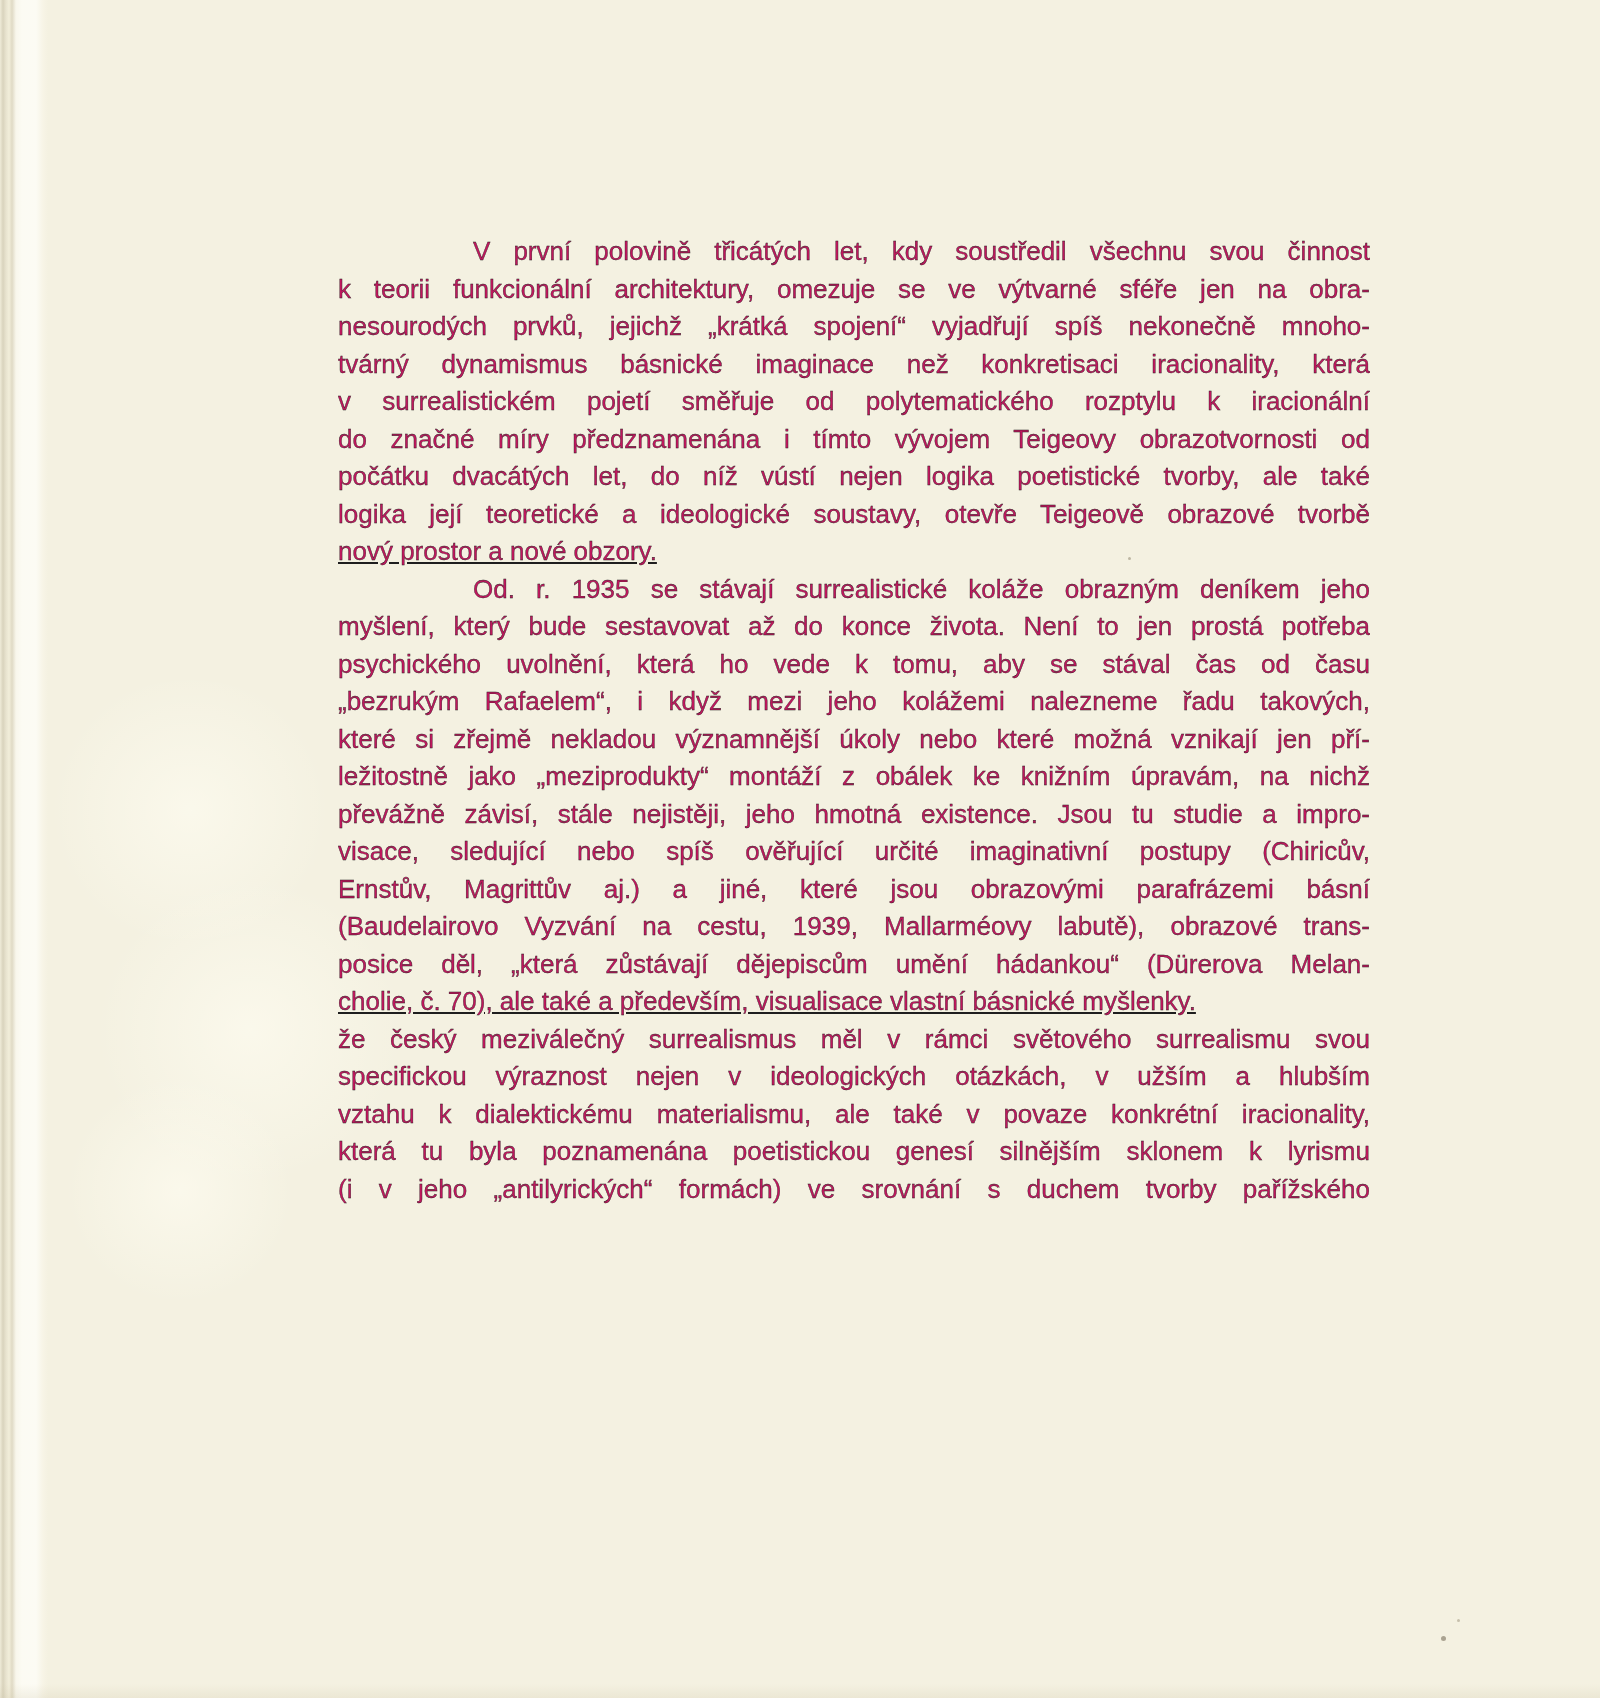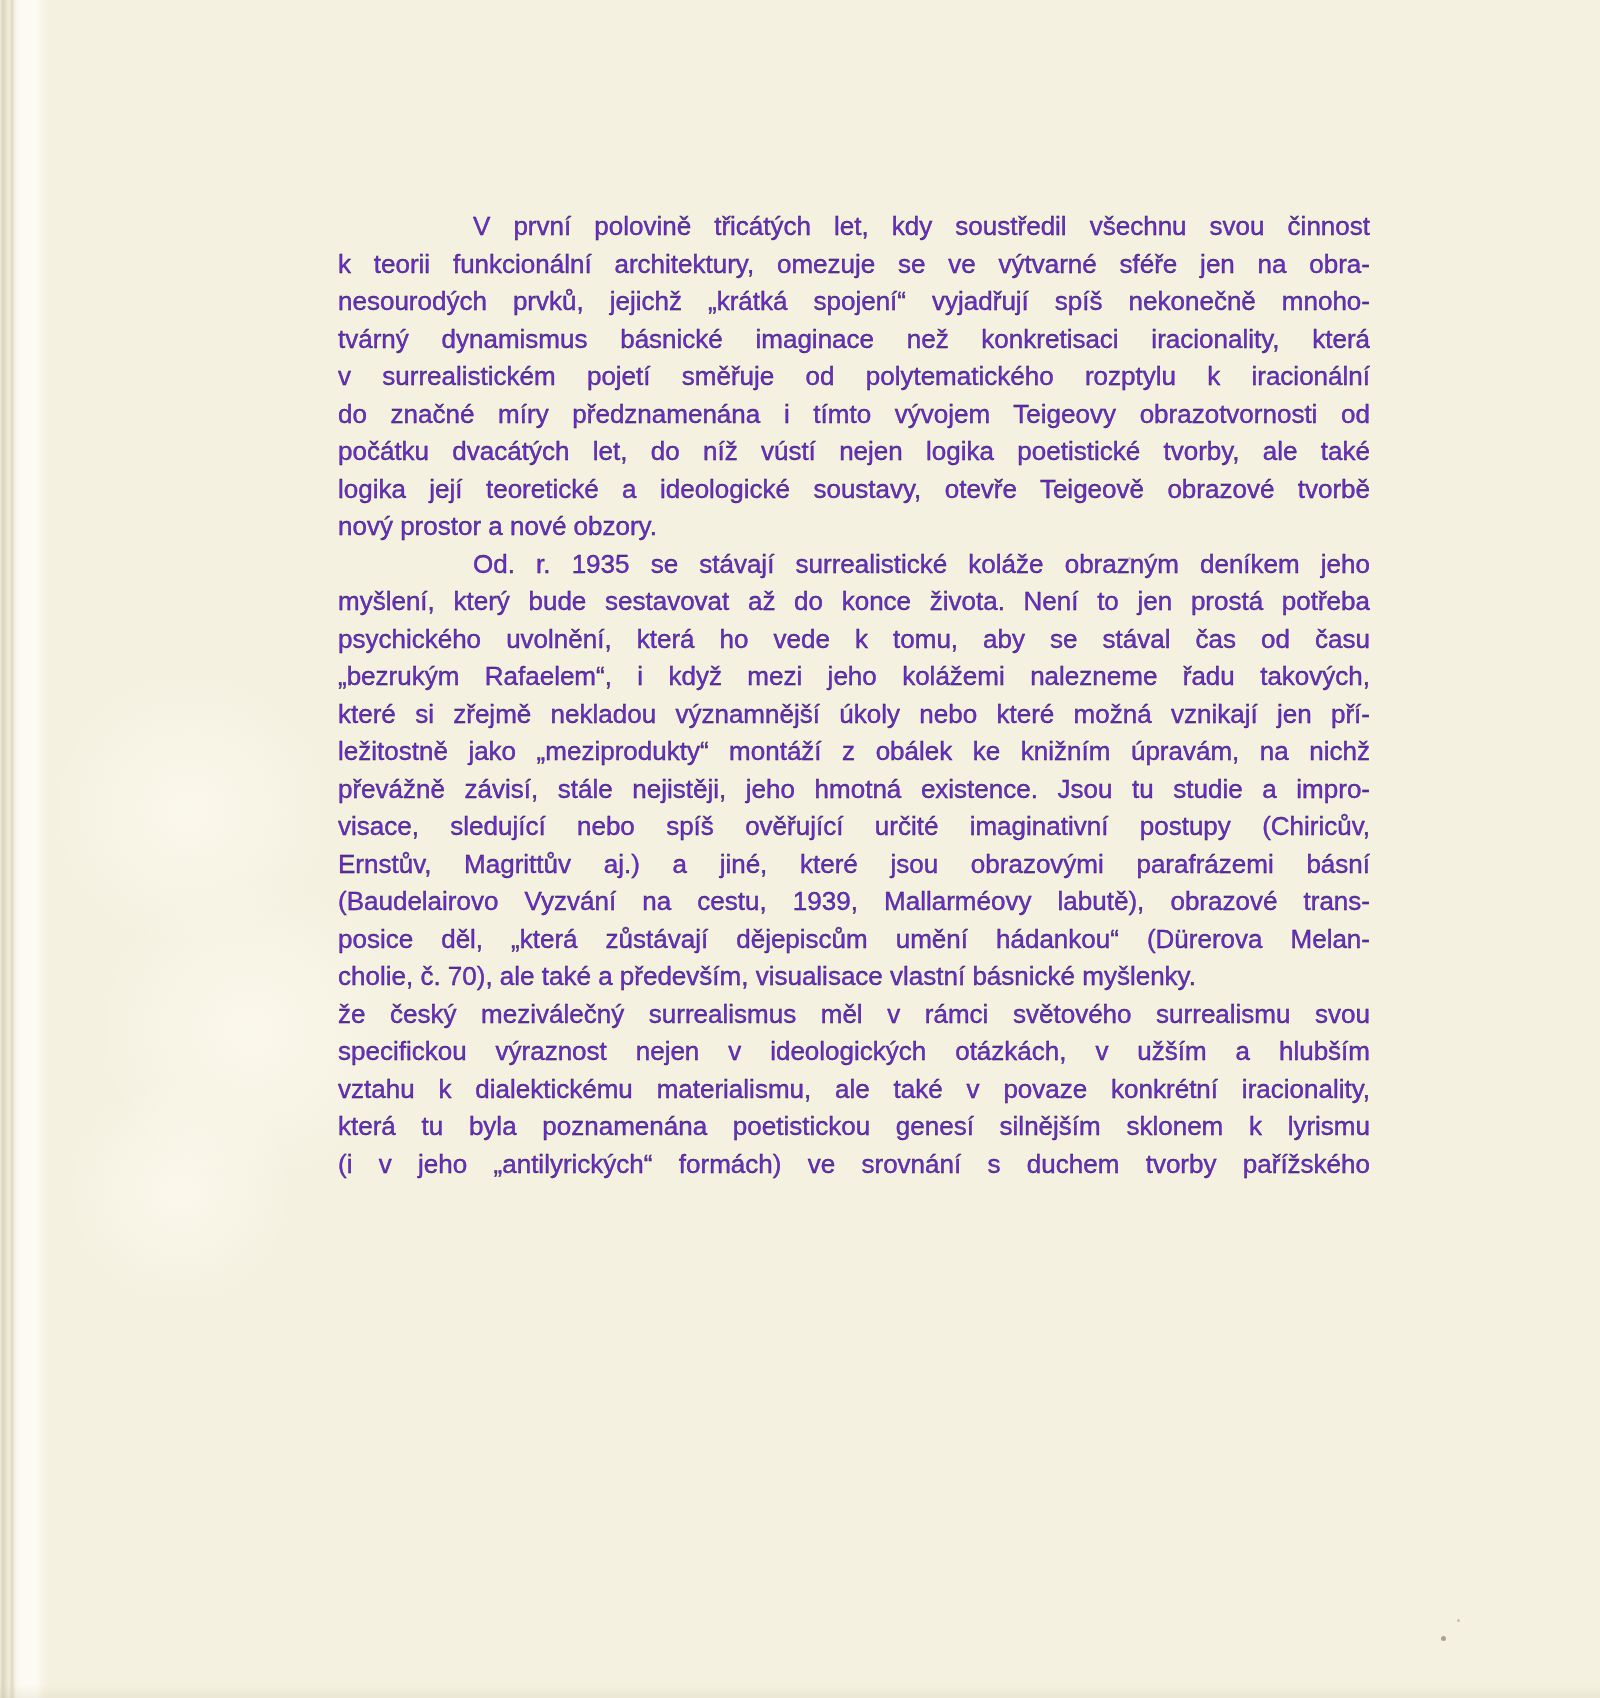--- a/index.html
+++ b/index.html
@@ -45,38 +45,39 @@
   
   .edge-bottom {
     position: absolute;
     left: 0; bottom: 0;
     width: 100%; height: 14px;
     background: linear-gradient(180deg, rgba(196,186,155,0) 0%, rgba(196,186,155,0.18) 100%);
   }
   .text-block {
     position: absolute;
     left: 338px;
-    top: 208px;
+    top: 233px;
     width: 1032px;
-    color: #6d28d9;
+    color: #be185d;
     font-size: 26px;
     line-height: 37.5px;
     -webkit-text-stroke: 0.35px #1e1e1e;
   }
   .line {
     height: 37.5px;
     overflow: hidden;
     text-align: justify;
     text-align-last: justify;
     white-space: normal;
   }
   .line.indent { text-indent: 135px; }
   .line.para-end {
     text-align: right;
     text-align-last: left;
+    text-decoration: underline;
   }
   .speck {
     position: absolute;
     border-radius: 50%;
     background: #aaa391;
   }
   .speck.s1 { left: 1441px; top: 1636px; width: 5px; height: 5px; }
   .speck.s2 { left: 1457px; top: 1619px; width: 3px; height: 3px; background: #c6c0ac; }
   .speck.s3 { left: 1128px; top: 557px;  width: 3px; height: 3px; background: #bdb7a3; }
 </style>

